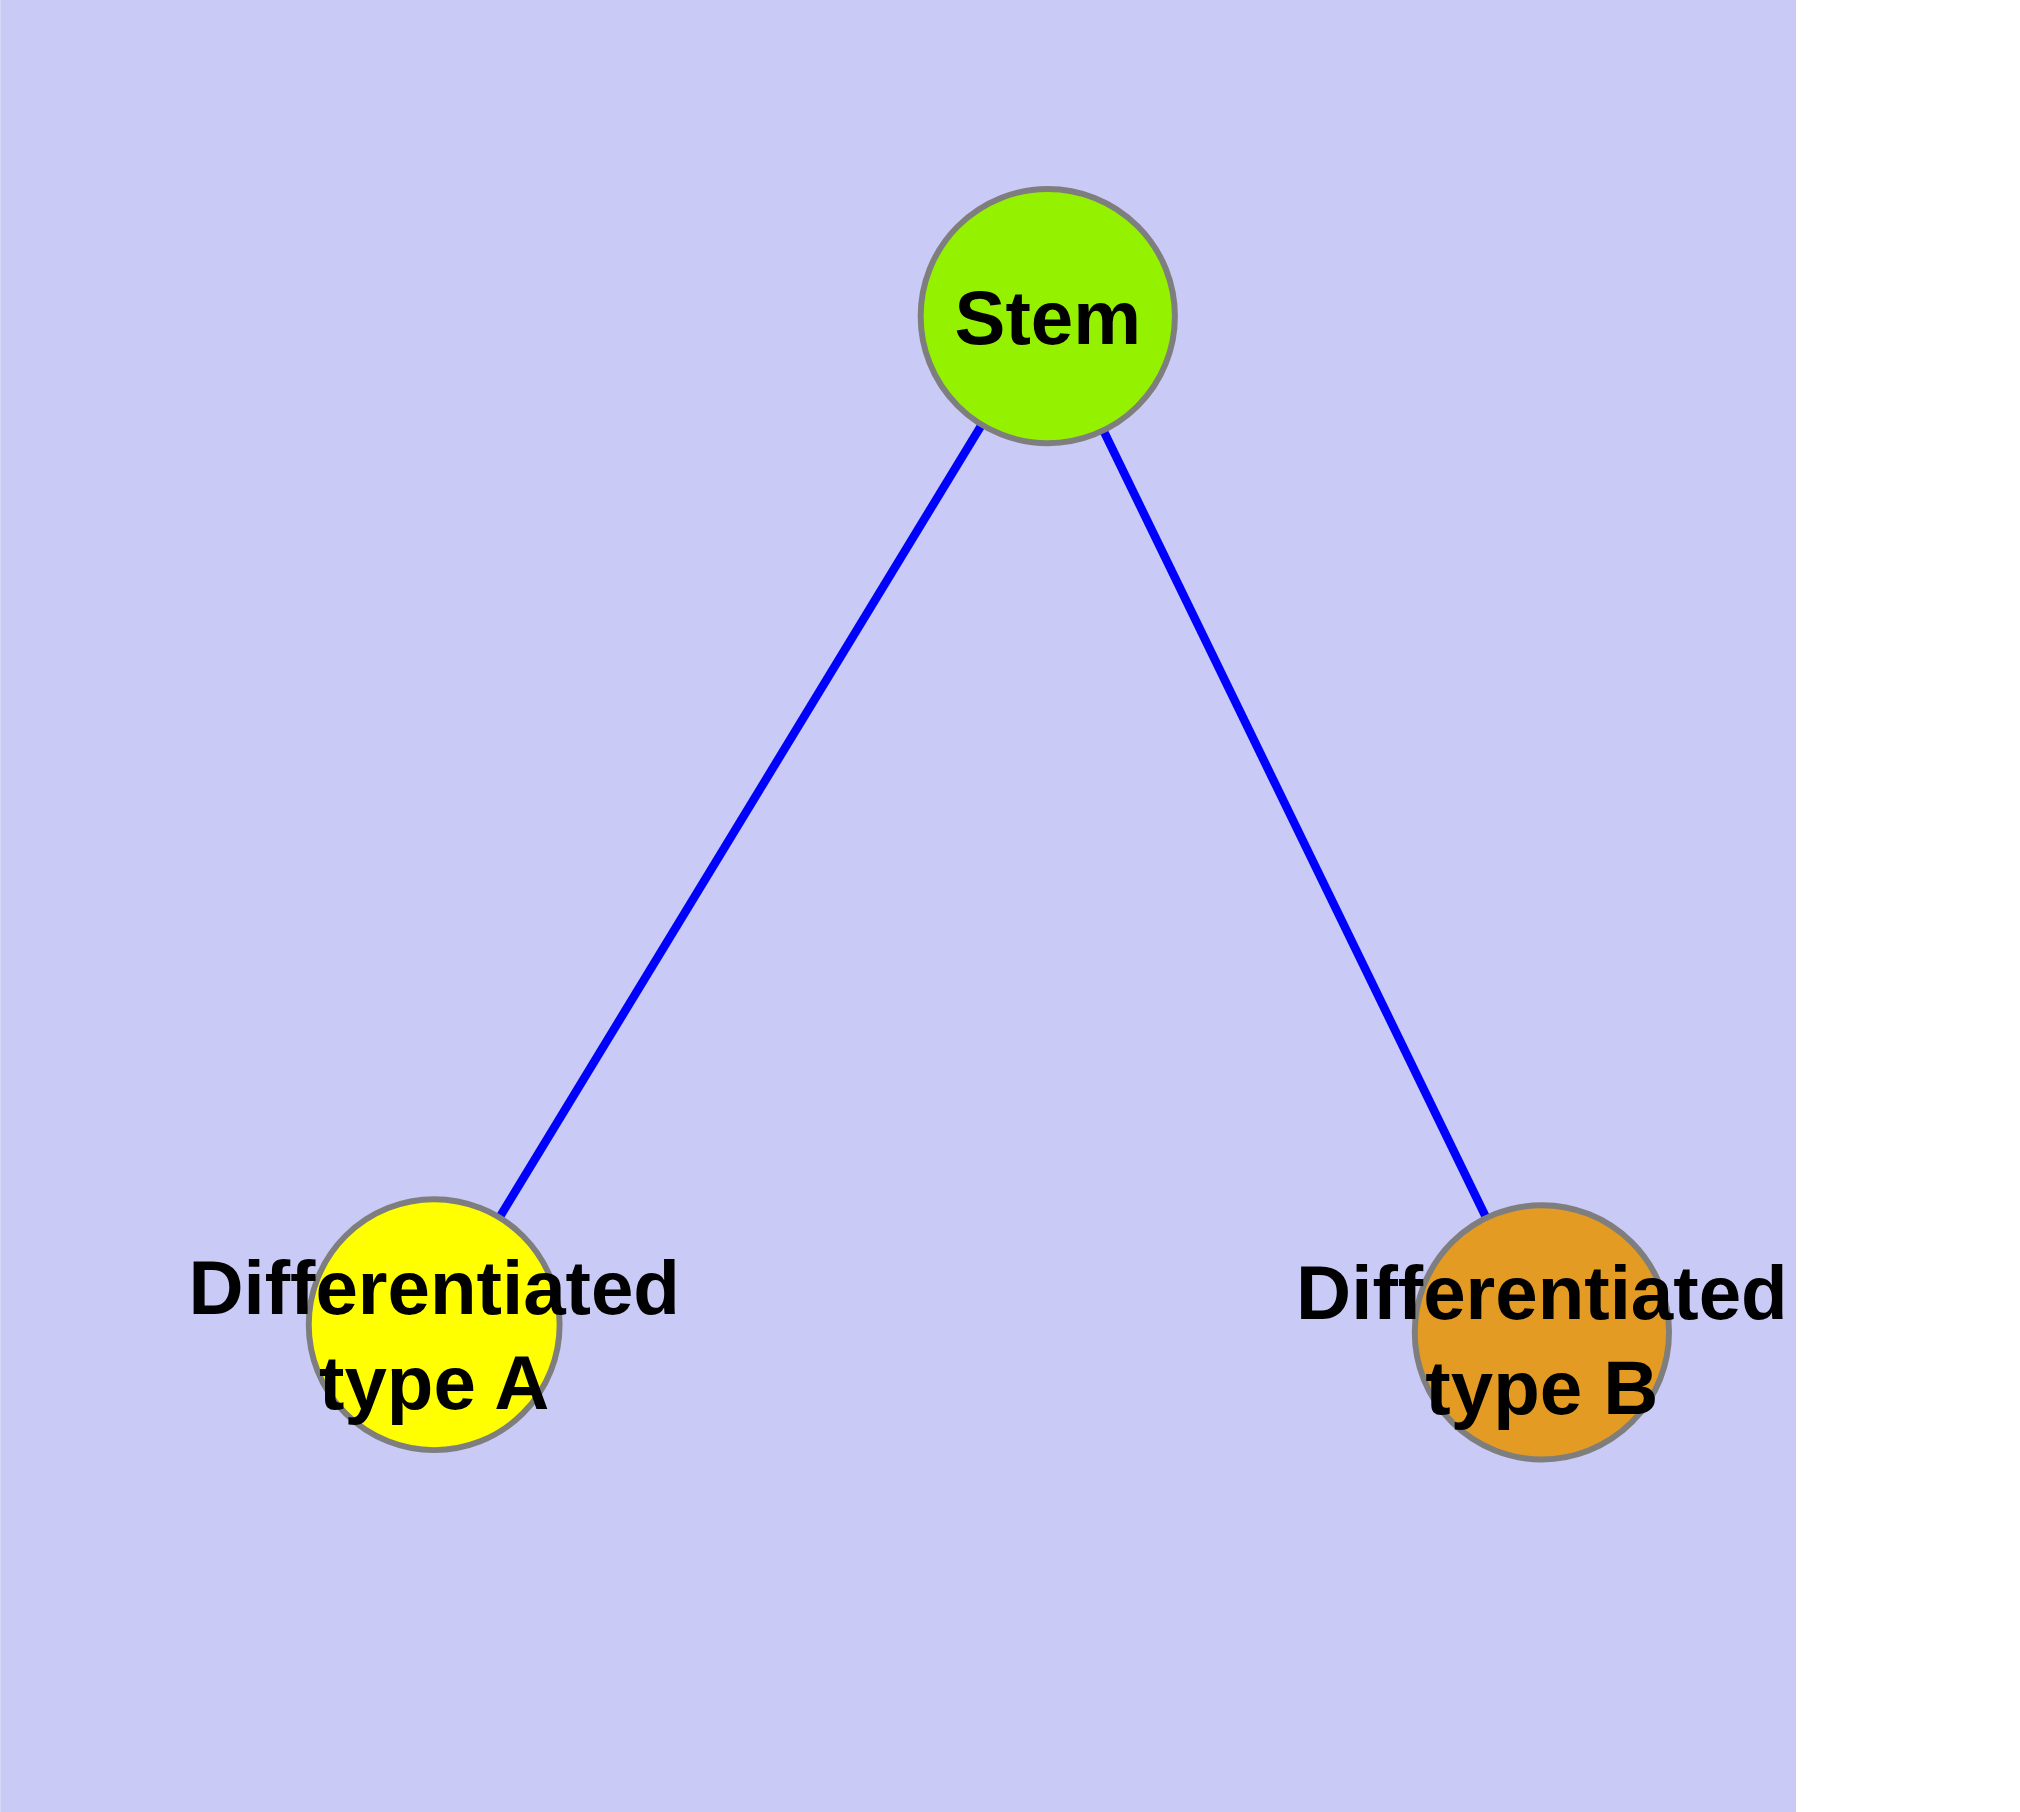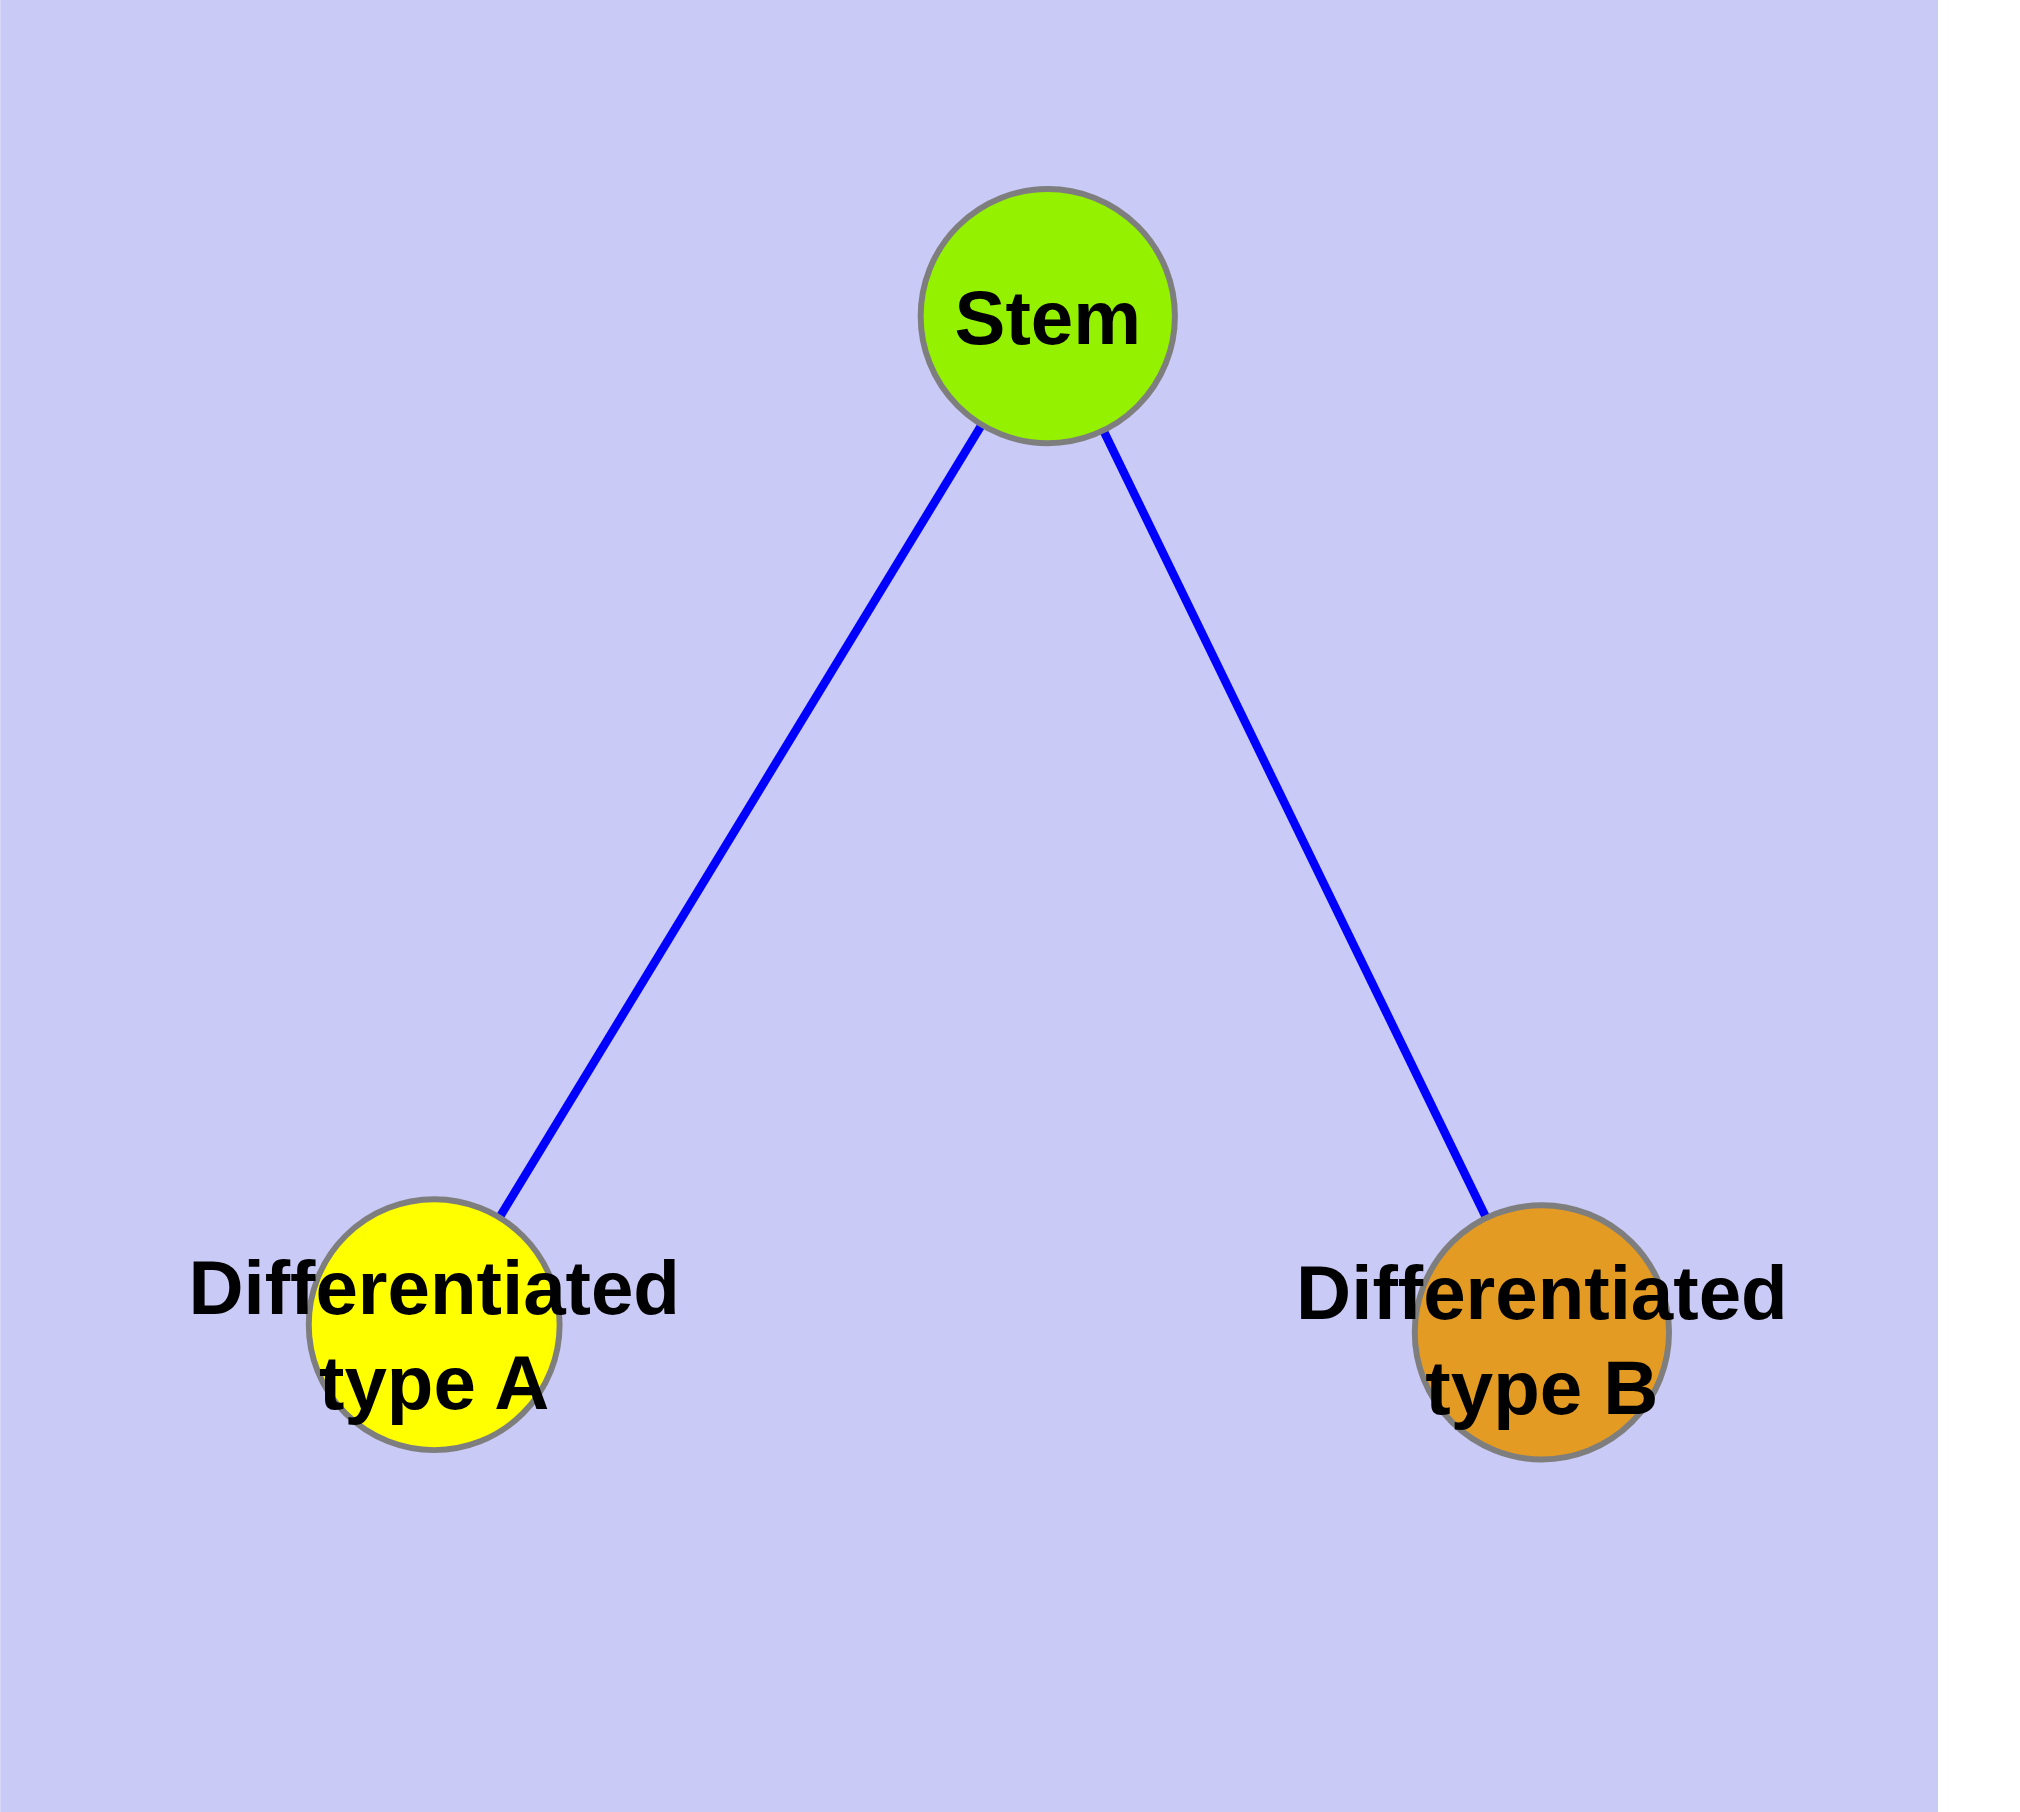--- a/index.html
+++ b/index.html
@@ -1,21 +1,21 @@
 <!DOCTYPE html>
 <html style="font-size:13.6px"><head>
 <meta charset="utf-8">
 <style>
   html, body {
     margin: 0;
     padding: 0;
     background: #ffffff;
   }
   .stage {
-    width: 1938px;
+    width: 1796px;
     height: 1812px;
     position: relative;
     overflow: hidden;
   }
   svg {
     display: block;
     width: 2021px;
     height: 1812px;
   }
   .node-circle {

